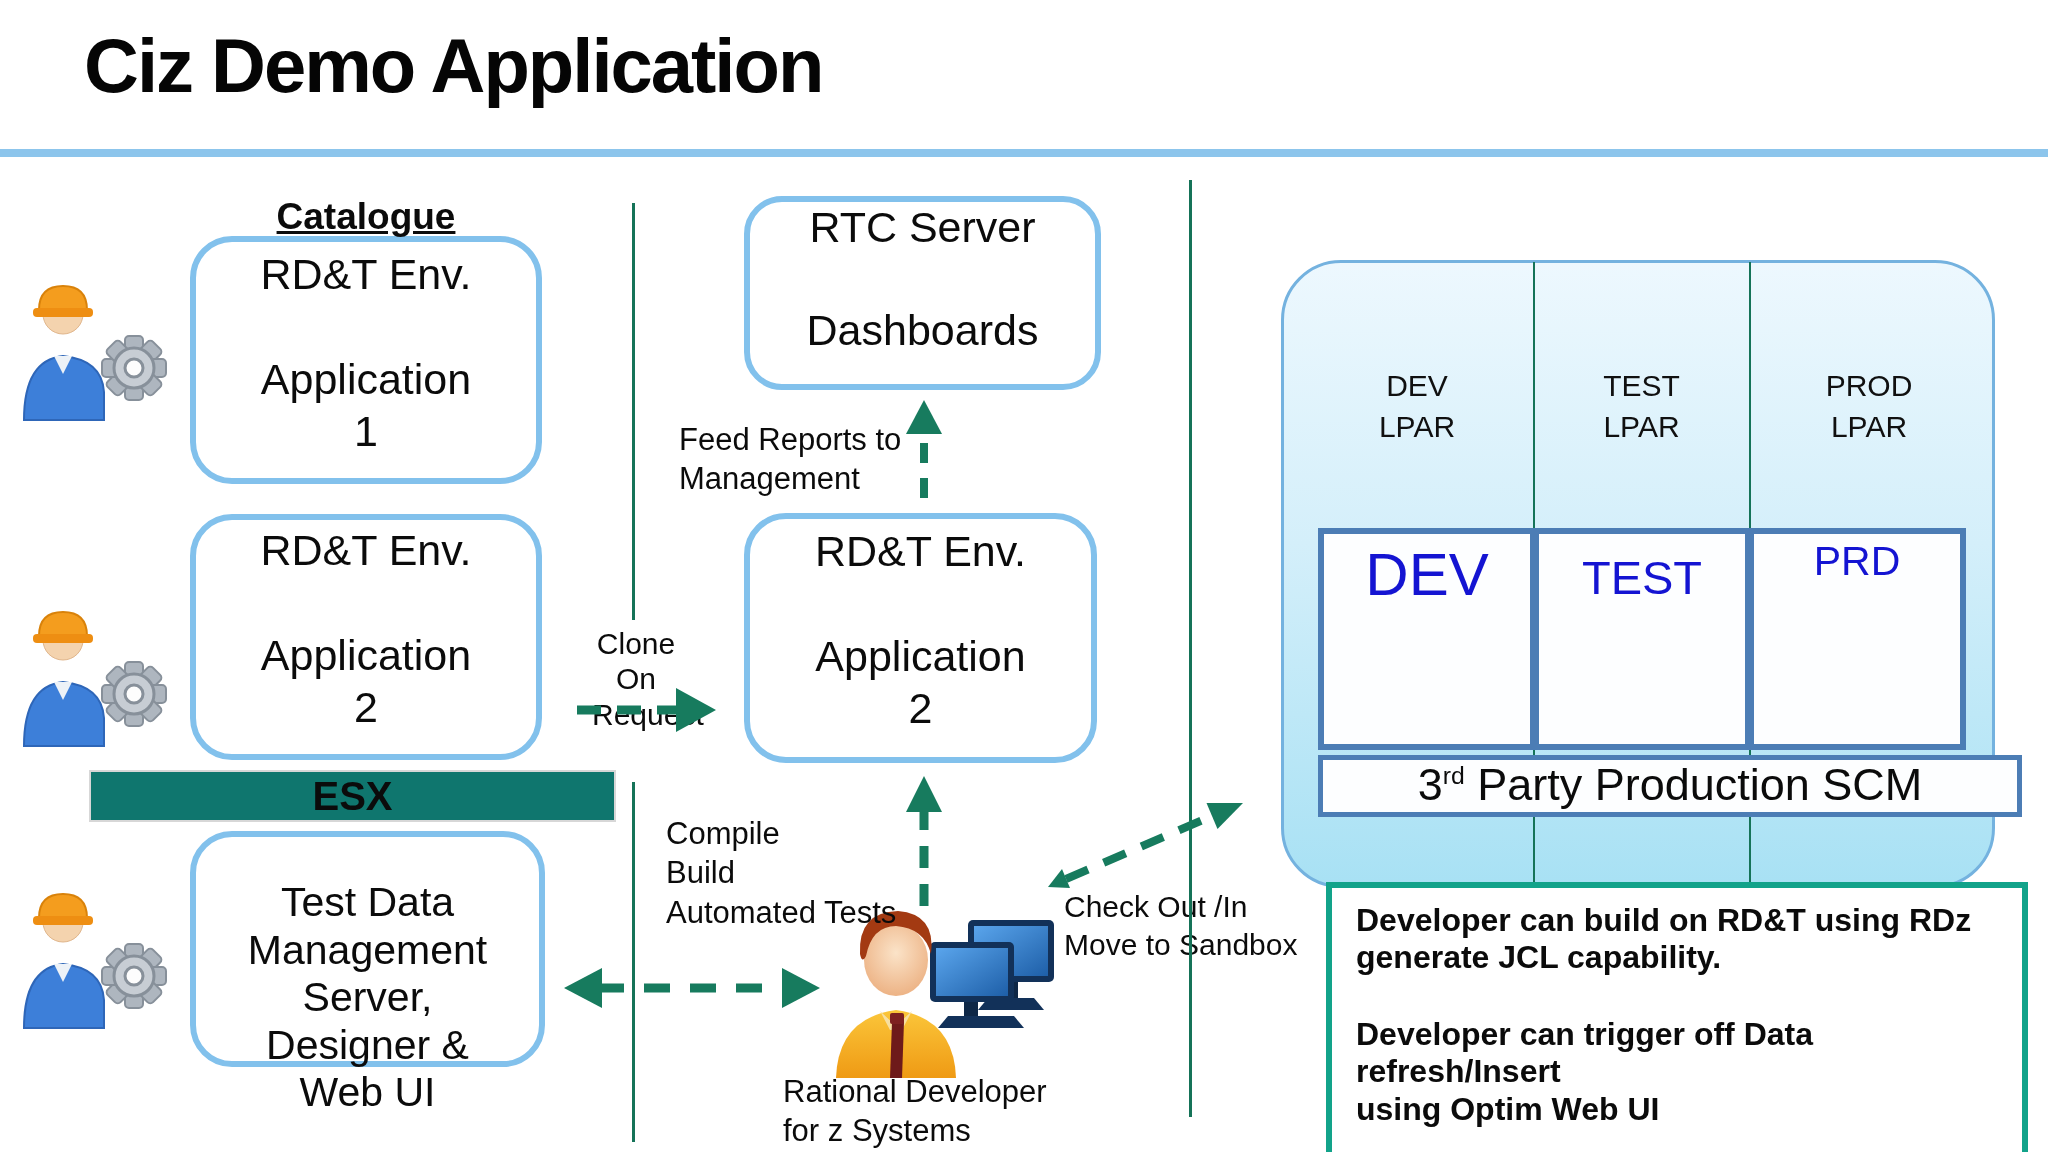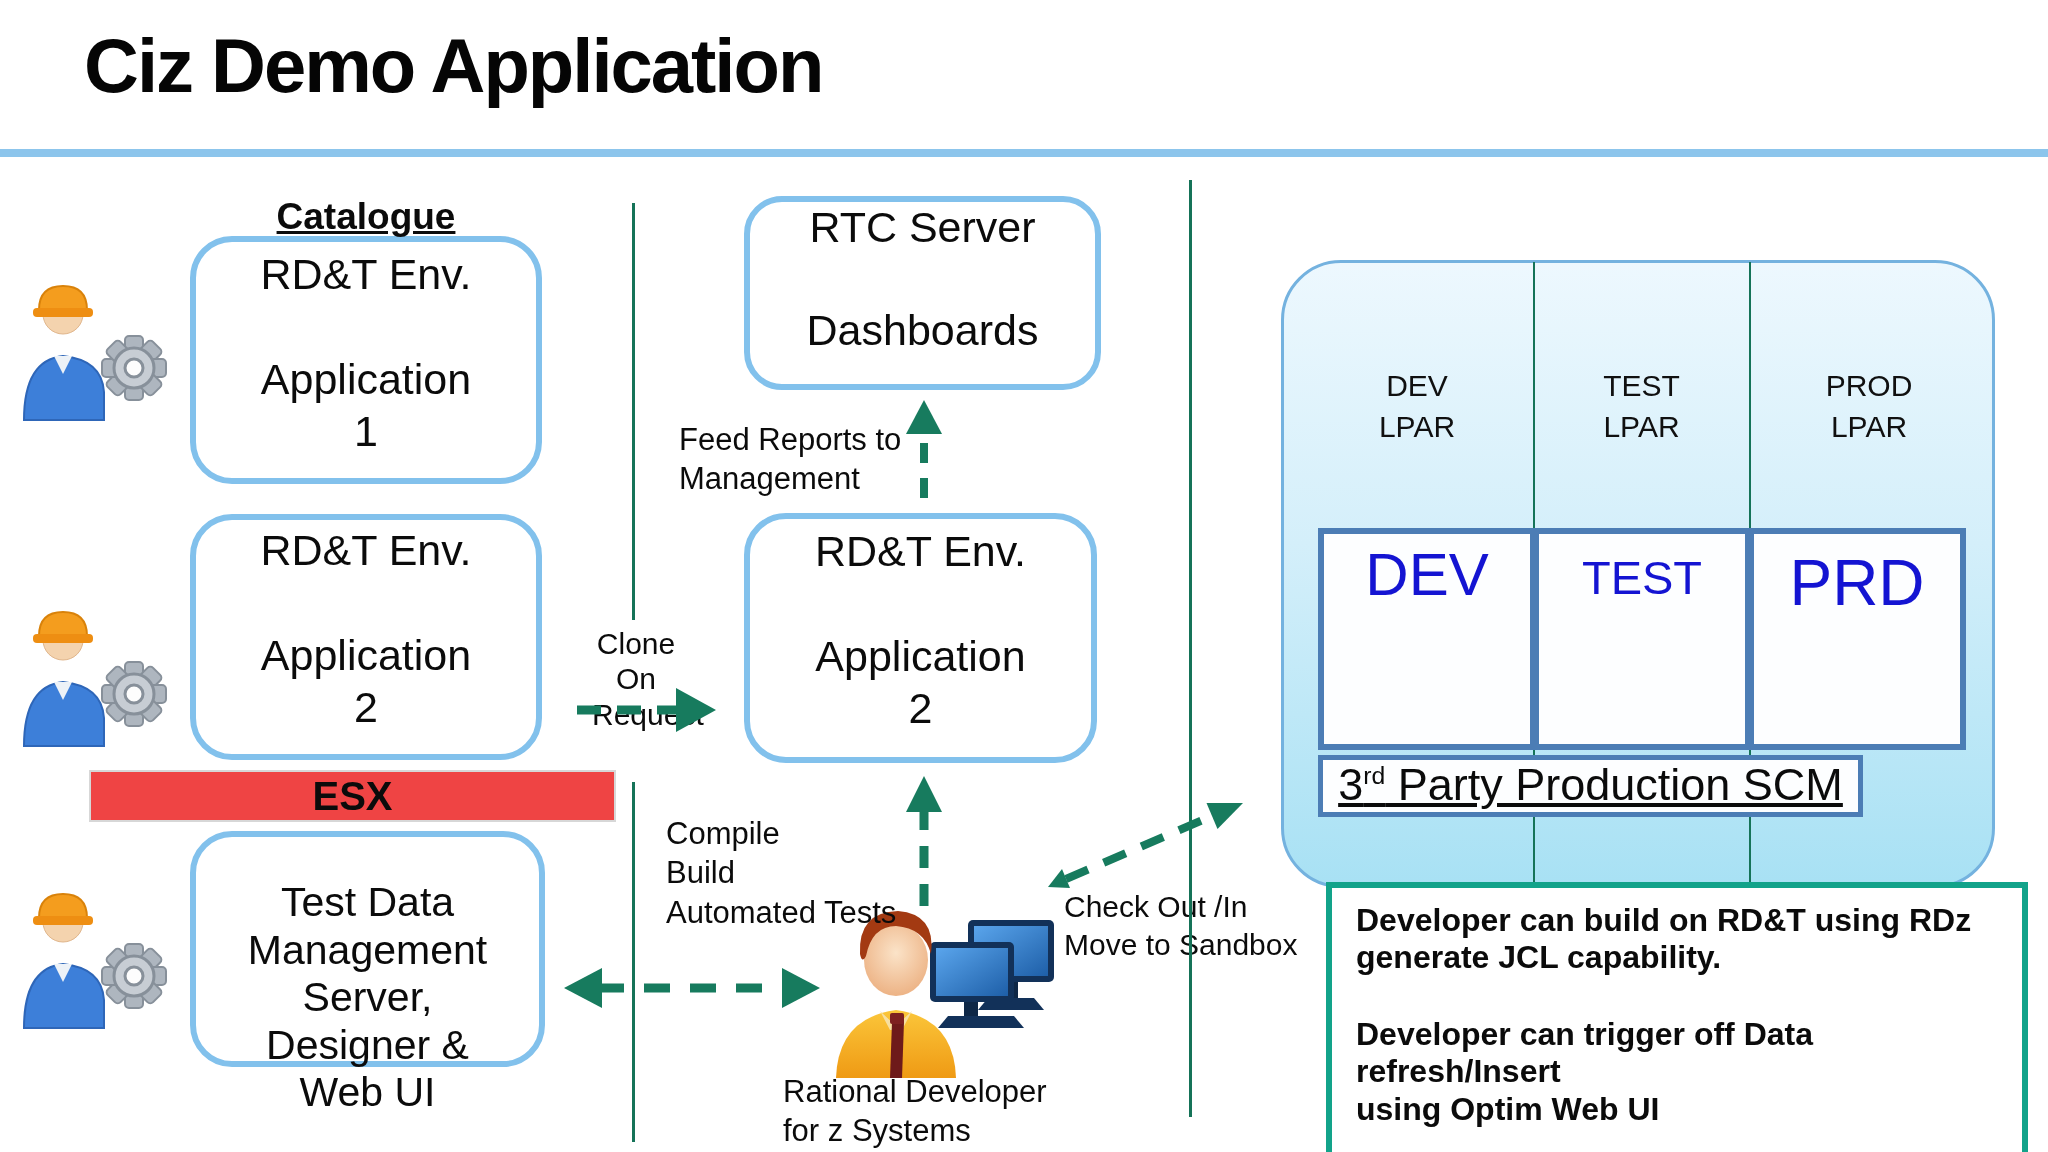--- a/index.html
+++ b/index.html
@@ -24,21 +24,21 @@
   #box-app1 .label{padding-top:6px;}
   #box-app2{left:190px;top:514px;width:352px;height:246px;}
   #box-app2 .label{padding-top:4px;}
   #box-rtc{left:744px;top:196px;width:357px;height:194px;border-radius:38px;}
   #box-rtc .label{padding-top:0;line-height:1.2;}
   #box-mid{left:744px;top:513px;width:353px;height:250px;}
   #box-mid .label{padding-top:6px;}
   #box-tdm{left:190px;top:831px;width:355px;height:236px;}
   #box-tdm .label{padding-top:42px;font-size:41px;line-height:1.16;}
 
-  #esx-box{left:89px;top:770px;width:527px;height:52px;background:#ef4444;border:2px solid #D7D7D7;box-sizing:border-box;z-index:1;}
+  #esx-box{left:89px;top:770px;width:527px;height:52px;background:#0f766e;border:2px solid #D7D7D7;box-sizing:border-box;z-index:1;}
   #esx-box .label{width:100%;text-align:center;font-size:40px;font-weight:700;line-height:48px;}
 
   
   .note{font-size:31px;line-height:1.27;color:#0b0b0b;z-index:6;}
   #feed-label{left:679px;top:420px;}
   #clone-label{left:592px;top:626px;width:88px;text-align:center;font-size:30px;line-height:1.18;}
   #compile-label{left:666px;top:814px;}
   #checkout-label{left:1064px;top:888px;font-size:30px;}
   #developer-label{left:783px;top:1072px;}
 
@@ -52,24 +52,24 @@
   #lpar-label-dev{left:1300px;width:234px;}
   #lpar-label-test{left:1534px;width:215px;}
   #lpar-label-prod{left:1749px;width:240px;}
 
   #env-box{left:1318px;top:528px;width:648px;height:222px;background:#4C7DB5;padding:6px;box-sizing:border-box;
     display:flex;gap:9px;z-index:4;}
   .env-cell{flex:1 1 0;background:#FDFEFF;text-align:center;}
   .env-text{color:#1414D2;}
   #env-dev{font-size:60px;padding-top:6px;}
   #env-test{font-size:47px;padding-top:16px;}
-  #env-prd{font-size:64px;padding-top:12px;}
-
-  #scm-bar{left:1318px;top:755px;width:545px;height:62px;background:#FDFEFF;border:5px solid #4C7DB5;
-    box-sizing:border-box;text-align:center;z-index:4;font-size:45px;line-height:50px;color:#0b0b0b;text-decoration:underline;}
+  #env-prd{font-size:41px;padding-top:4px;}
+
+  #scm-bar{left:1318px;top:755px;width:704px;height:62px;background:#FDFEFF;border:5px solid #4C7DB5;
+    box-sizing:border-box;text-align:center;z-index:4;font-size:45px;line-height:50px;color:#0b0b0b;}
   #scm-bar sup{font-size:0.55em;vertical-align:super;line-height:0;}
 
   #notes-box{left:1326px;top:882px;width:702px;height:310px;background:#ffffff;border:6px solid #12A38A;
     box-sizing:border-box;padding:14px 24px;z-index:6;}
   .note-para{font-size:32px;font-weight:700;line-height:1.17;color:#0b0b0b;margin:0 0 39px 0;}
 
   
   .icon{z-index:5;}
   #arrow-overlay{left:0;top:0;width:2048px;height:1152px;z-index:7;pointer-events:none;}
 </style>

